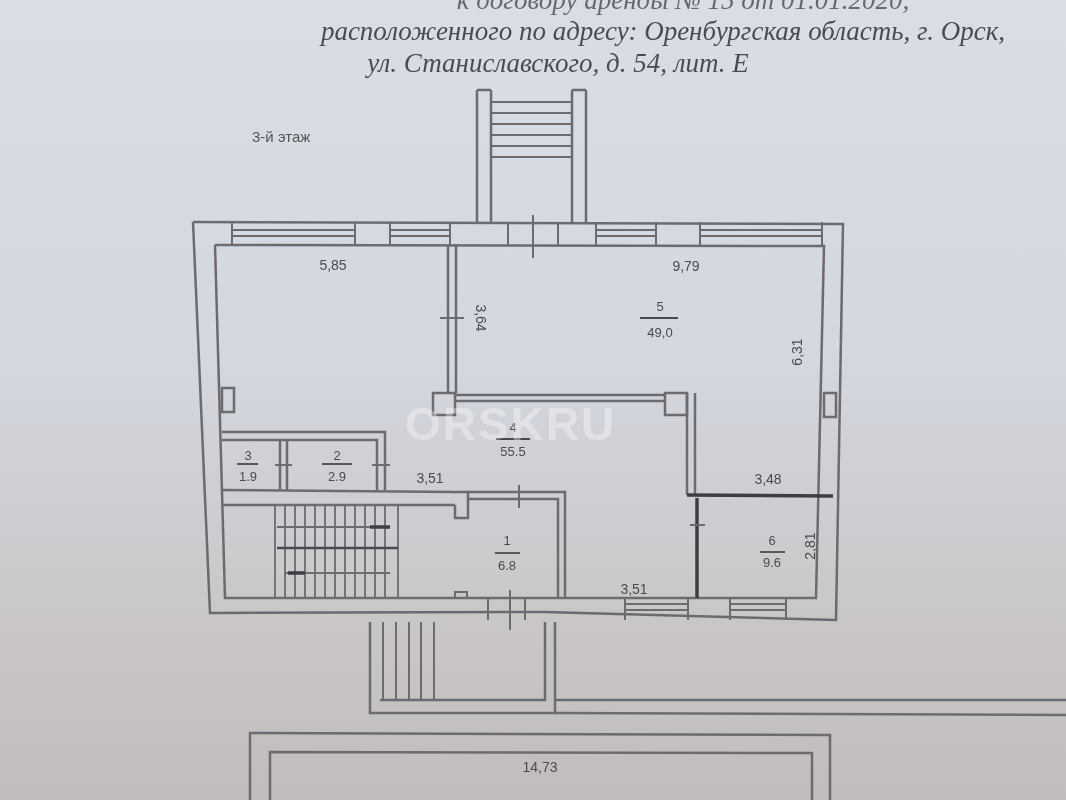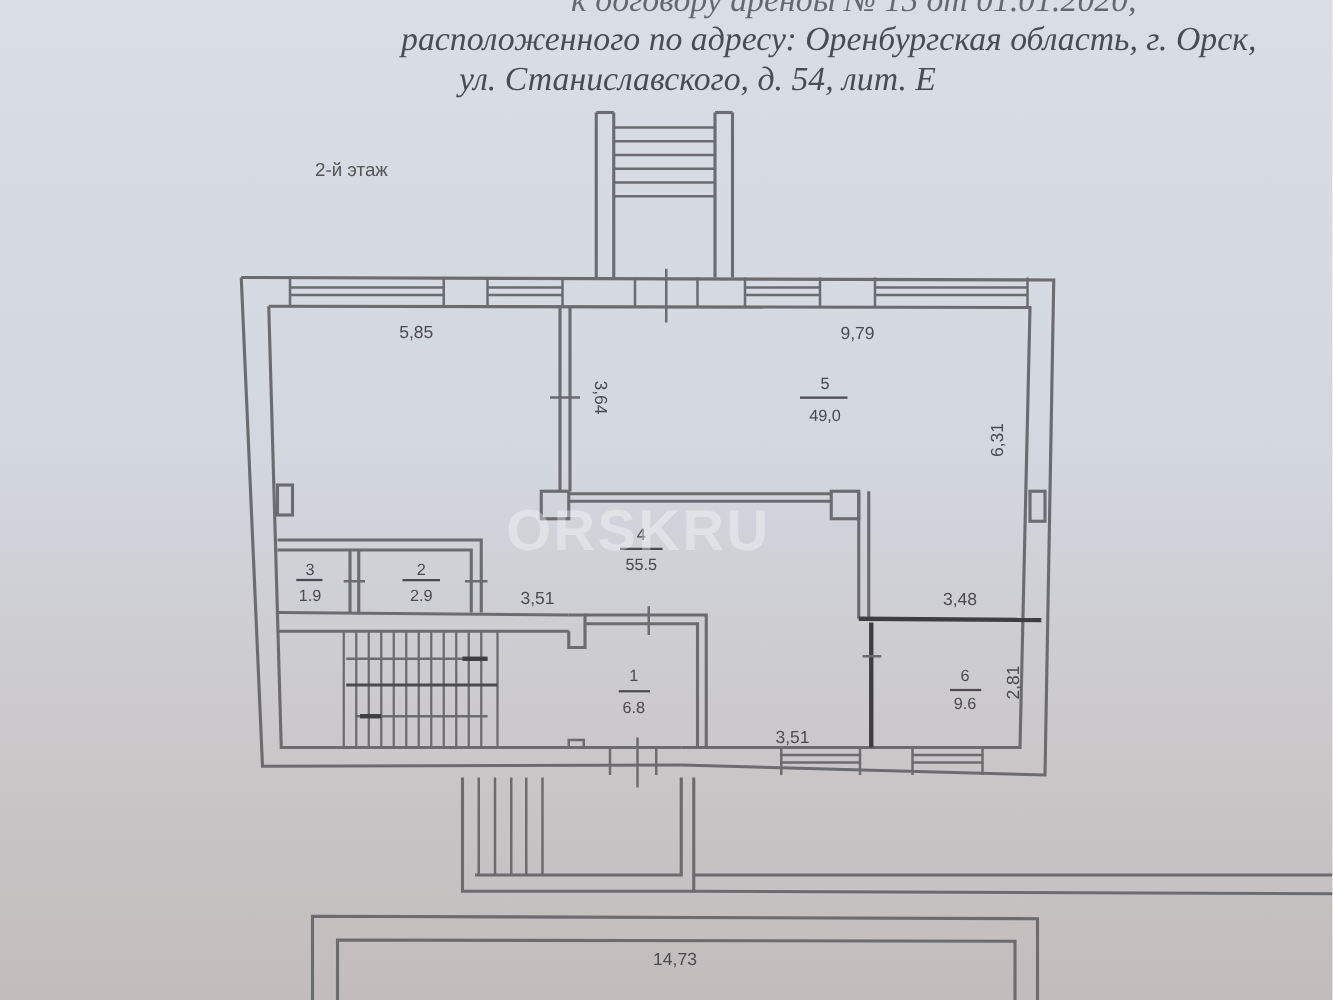--- a/index.html
+++ b/index.html
@@ -28,21 +28,21 @@
     font-family: "Liberation Sans", sans-serif;
   }
   .lbl { font-family: "Liberation Sans", sans-serif; fill: #4a4a50; }
 </style>
 </head>
 <body>
 
 <div class="title t0">к договору аренды № 15 от 01.01.2020,</div>
 <div class="title t1">расположенного по адресу: Оренбургская область, г. Орск,</div>
 <div class="title t2">ул. Станиславского, д. 54, лит. Е</div>
-<div class="floor-label">2-й этаж</div>
+<div class="floor-label">3-й этаж</div>
 
 <svg width="1066" height="800" fill="none" stroke="#6b6b70" stroke-width="2.5">
 
   <g>
     <line x1="477" y1="90" x2="477" y2="222"></line>
     <line x1="491" y1="90" x2="491" y2="222"></line>
     <line x1="572" y1="90" x2="572" y2="222"></line>
     <line x1="586" y1="90" x2="586" y2="222"></line>
     <line x1="477" y1="90" x2="491" y2="90"></line>
     <line x1="572" y1="90" x2="586" y2="90"></line>

